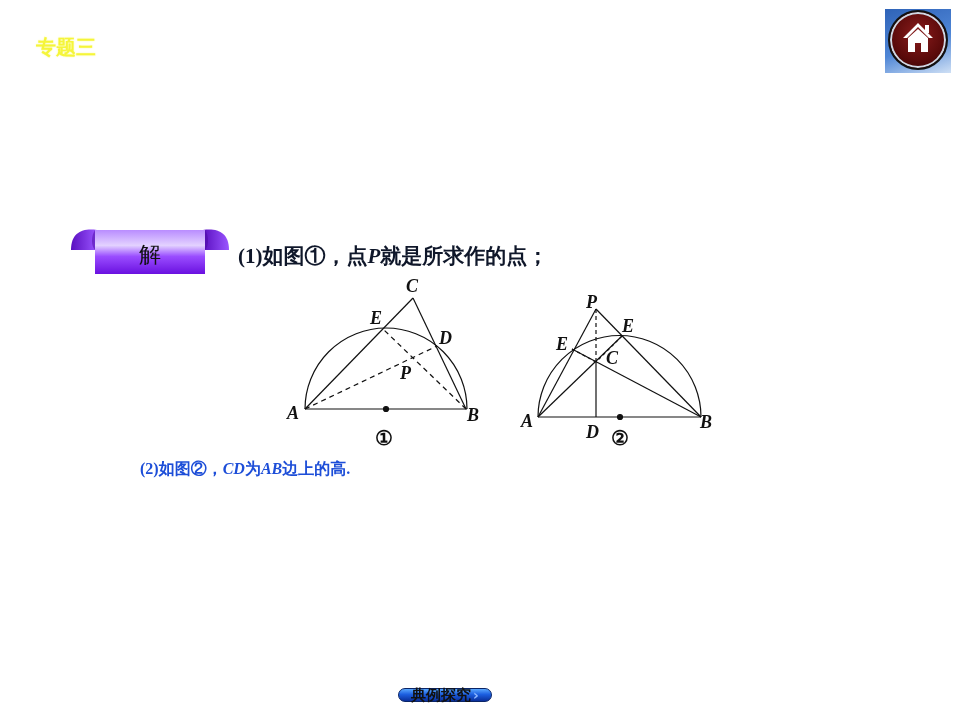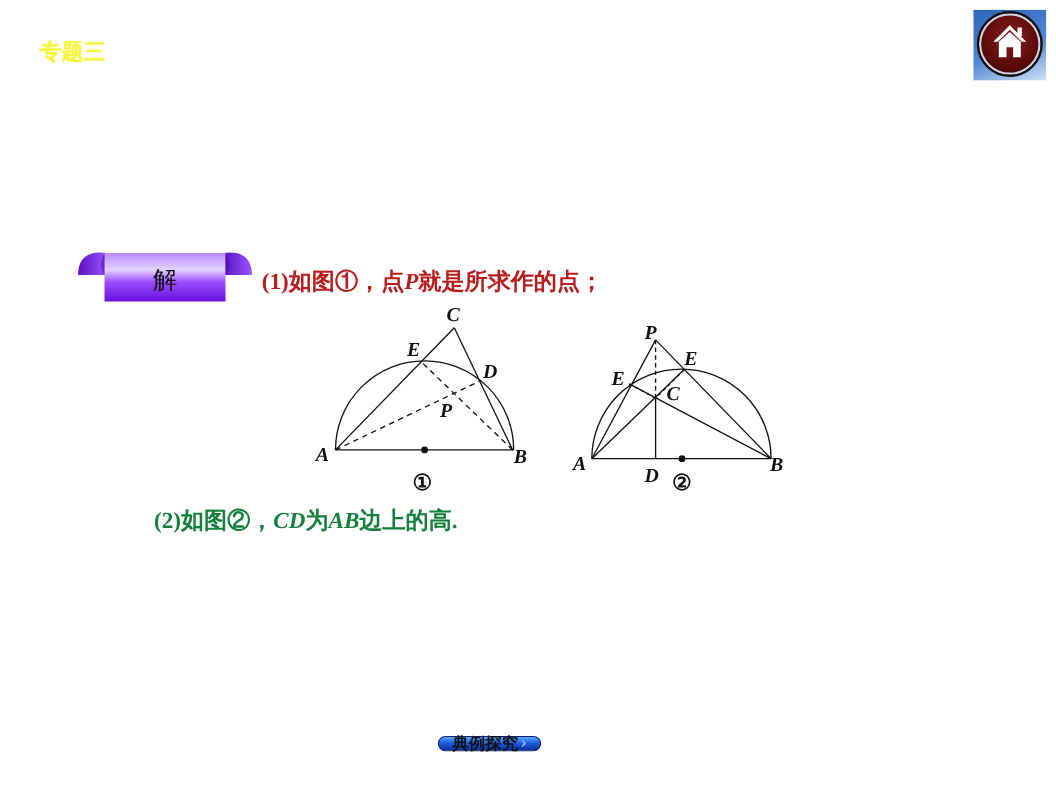--- a/index.html
+++ b/index.html
@@ -30,35 +30,35 @@
 
   .jie-ribbon {
     position: absolute; left: 67px; top: 226px; width: 166px; height: 52px;
   }
   .jie-ribbon .label {
     position: absolute; left: 0; top: 14px; width: 166px; text-align: center;
     font-family: "DejaVu Serif", serif; font-size: 22px; color: #111;
   }
   .line1 {
     position: absolute; left: 238px; top: 242px;
-    font-size: 21px; font-weight: bold; color: #b91c1c; white-space: nowrap;
+    font-size: 21px; font-weight: bold; color: #0f172a; white-space: nowrap;
   }
   .line2 {
     position: absolute; left: 140px; top: 459px;
-    font-size: 21px; font-weight: bold; color: #15803d; white-space: nowrap;
+    font-size: 16px; font-weight: bold; color: #1d4ed8; white-space: nowrap;
   }
   .italic { font-style: italic; }
   .diagram { position: absolute; left: 0; top: 0; }
   .diagram text {
     font-family: "Liberation Serif", serif; font-style: italic; font-weight: bold;
     font-size: 18px; fill: #111;
   }
   .diagram text.num { font-style: normal; font-size: 20px; }
   .nav-btn {
-    position: absolute; left: 398px; top: 669px; width: 94px; height: 14px;
+    position: absolute; left: 398px; top: 688px; width: 94px; height: 14px;
     border-radius: 13px;
     background: linear-gradient(180deg, #5aa8ff 0%, #1c5fe0 45%, #0a2f9a 100%);
     border: 1px solid #0a2466; box-sizing: border-box;
     color: #111; font-family: "DejaVu Sans", sans-serif; font-weight: bold; font-size: 15px;
     display: flex; align-items: center; justify-content: center; gap: 2px;
     cursor: pointer;
   }
   .nav-btn .arrow { color: #8fb8ff; font-size: 14px; }
 </style>
 </head>

